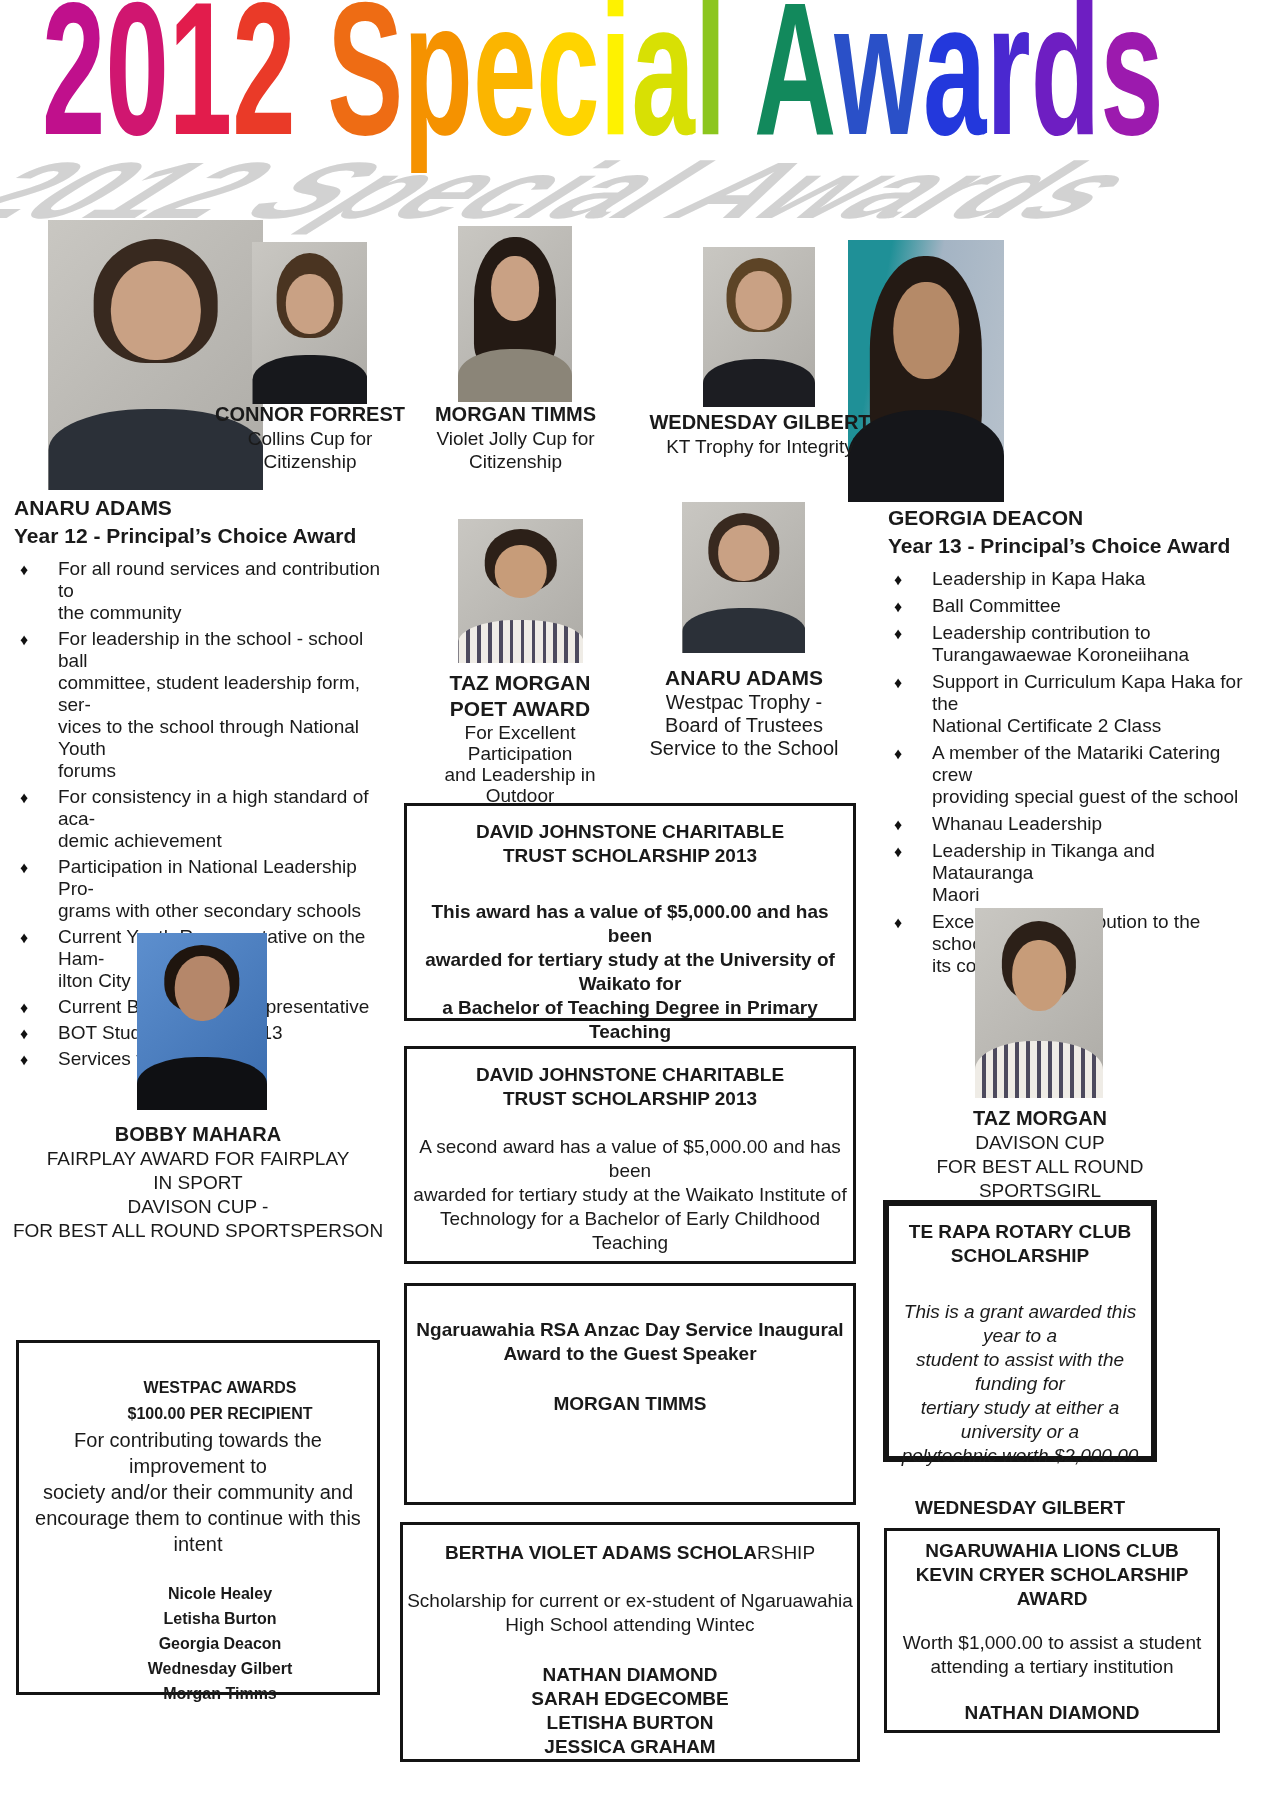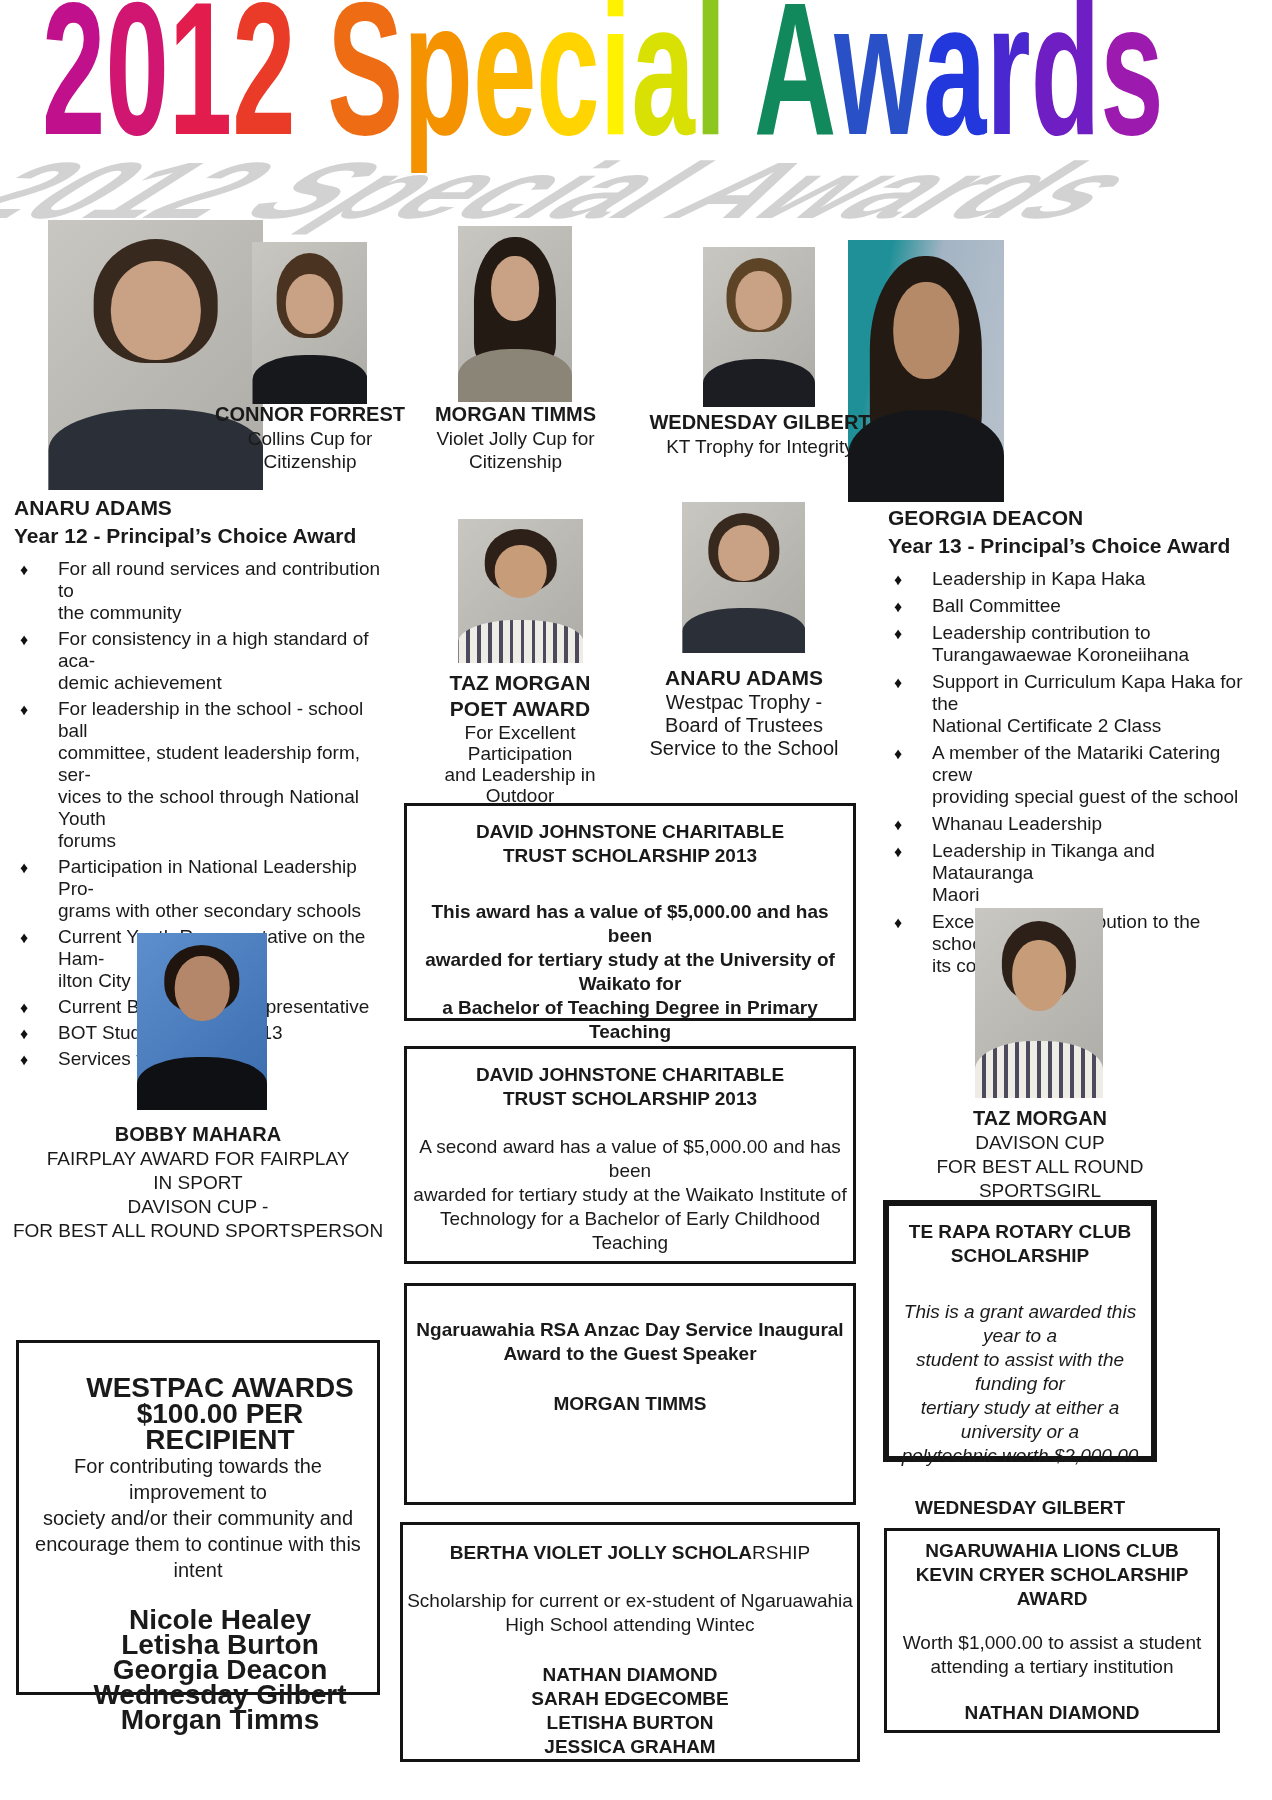--- a/index.html
+++ b/index.html
@@ -46,21 +46,21 @@
   ul.bl li::before{content:"\2666";position:absolute;left:6px;top:1px;font-size:16px;color:#111;}
   ul.bl.rt li{margin-bottom:5px;}
 
   
   .box{position:absolute;border:3px solid #141414;background:#fff;text-align:center;
        box-sizing:border-box;z-index:2;}
   .box.thick{border-width:6px;}
   .bt{font-weight:700;font-size:19px;line-height:24px;white-space:pre-line;}
   .bb{font-size:19px;line-height:24px;white-space:pre-line;}
   .br{font-weight:700;font-size:19px;line-height:24px;white-space:pre-line;}
-  #box-westpac .bt,#box-westpac .br{font-size:28px;line-height:26px;padding-left:44px;}
+  #box-westpac .bt,#box-westpac .br{font-size:16px;line-height:26px;padding-left:44px;}
   #box-westpac .bb{font-size:20px;line-height:26px;}
   #box-westpac .br{line-height:25px;}
 </style>
 </head>
 <body>
 
 <div id="page">
 
   <div id="title-shadow-wrap">
     <div id="title-shadow-text" style="color: rgb(203, 203, 203);">2012 Special Awards</div>
@@ -130,26 +130,26 @@
     <div class="cap-name pre">WEDNESDAY GILBERT</div>
     <div class="cap-award pre">KT Trophy for Integrity</div>
   </div>
 
   <div class="abs" style="left:14px;top:494px;width:382px;">
     <div class="pname">ANARU ADAMS</div>
     <div class="pname">Year 12 - Principal’s Choice Award</div>
     <ul class="bl">
       <li>For all round services and contribution to
 the community</li>
-      <li>For consistency in a high standard of aca-
-demic achievement</li>
       <li>For leadership in the school - school ball
 committee, student leadership form, ser-
 vices to the school through National Youth
 forums</li>
+      <li>For consistency in a high standard of aca-
+demic achievement</li>
       <li>Participation in National Leadership Pro-
 grams with other secondary schools</li>
       <li>Current Youth Representative on the Ham-
 ilton City Council</li>
       <li>Current BOT Student Representative</li>
       <li>BOT Student Rep for 2013</li>
       <li>Services to Koroneihana</li>
     </ul>
   </div>
 
@@ -219,21 +219,21 @@
     <div class="br" style="margin-top:24px;">SARAH EDGECOMBE</div>
   </div>
 
   <div class="box" id="box-rsa" style="left:404px;top:1283px;width:452px;height:222px;padding-top:32px;">
     <div class="bt">Ngaruawahia RSA Anzac Day Service Inaugural
 Award to the Guest Speaker</div>
     <div class="br" style="margin-top:26px;">MORGAN TIMMS</div>
   </div>
 
   <div class="box" id="box-bertha" style="left:400px;top:1522px;width:460px;height:240px;padding-top:16px;">
-    <div class="bt"><span class="b">BERTHA VIOLET JOLLY SCHOLA</span><span style="font-weight:400;">RSHIP</span></div>
+    <div class="bt"><span class="b">BERTHA VIOLET ADAMS SCHOLA</span><span style="font-weight:400;">RSHIP</span></div>
     <div class="bb" style="margin-top:24px;">Scholarship for current or ex-student of Ngaruawahia
 High School attending Wintec</div>
     <div class="br" style="margin-top:26px;">NATHAN DIAMOND
 SARAH EDGECOMBE
 LETISHA BURTON
 JESSICA GRAHAM</div>
   </div>
 
   <div class="box" id="box-westpac" style="left:16px;top:1340px;width:364px;height:355px;padding-top:32px;">
     <div class="bt">WESTPAC AWARDS

